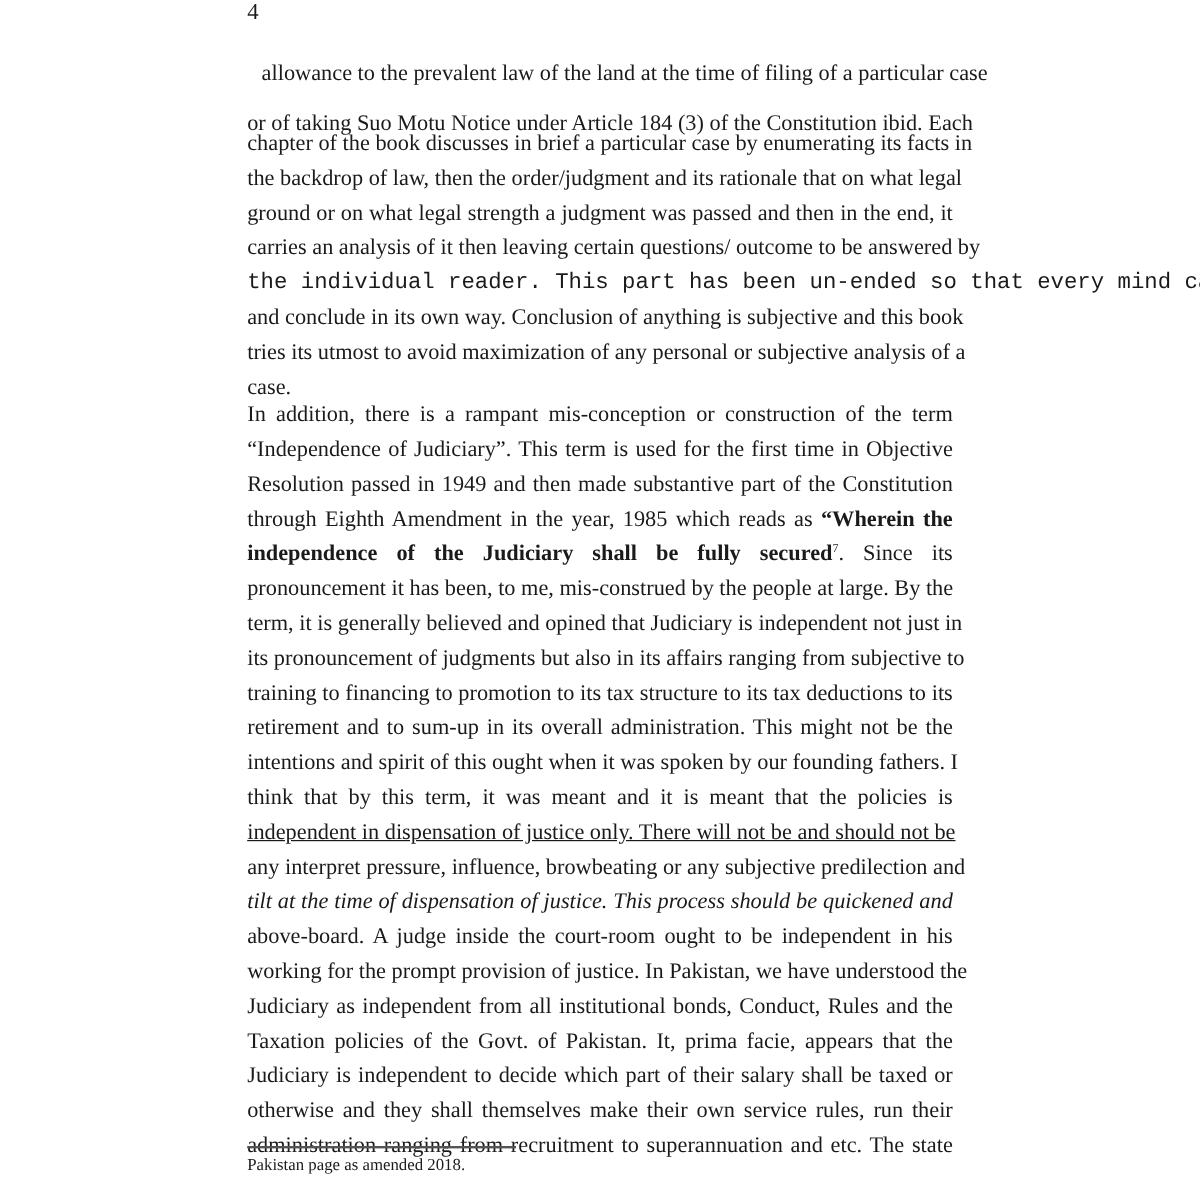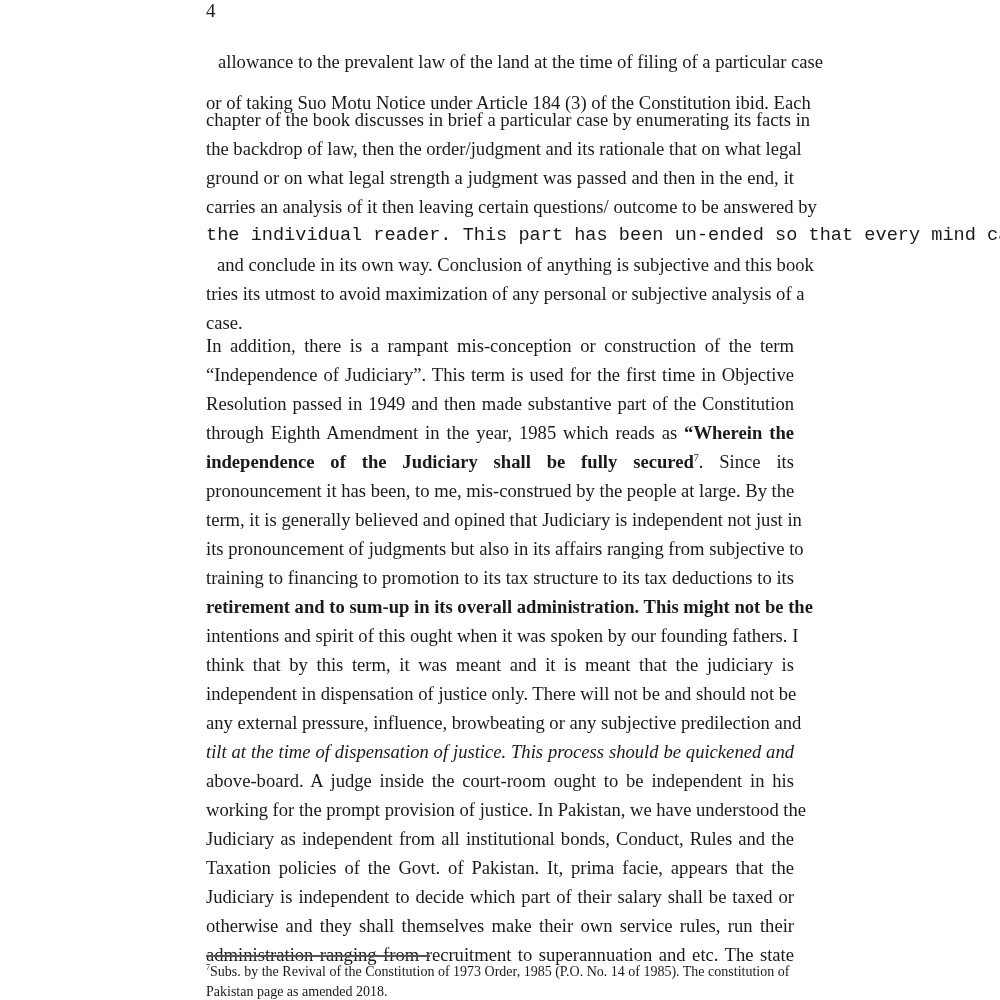--- a/index.html
+++ b/index.html
@@ -107,50 +107,49 @@
   </div>
 
   <div class="body-text" style="top:47px;">
     <div class="line" style="top:0px;margin-left:12px;">allowance to the prevalent law of the land at the time of filing of a particular case</div>
     <div class="line" style="top:29px;margin-top:12px;">or of taking Suo Motu Notice under Article 184 (3) of the Constitution ibid. Each</div>
     <div class="line" style="top:58px;">chapter of the book discusses in brief a particular case by enumerating its facts in</div>
     <div class="line" style="top:87px;">the backdrop of law, then the order/judgment and its rationale that on what legal</div>
     <div class="line" style="top:116px;">ground or on what legal strength a judgment was passed and then in the end, it</div>
     <div class="line" style="top:145px;">carries an analysis of it then leaving certain questions/ outcome to be answered by</div>
     <div class="line" style="top:174px;font-family:Liberation Mono, monospace;">the individual reader. This part has been un-ended so that every mind can interpret</div>
-    <div class="line" style="top:203px;margin-left:11px;">and conclude in its own way. Conclusion of anything is subjective and this book</div>
+    <div class="line" style="top:203px;">and conclude in its own way. Conclusion of anything is subjective and this book</div>
     <div class="line" style="top:232px;">tries its utmost to avoid maximization of any personal or subjective analysis of a</div>
     <div class="line last" style="top:261px;">case.</div>
   </div>
 
   <div class="body-text" style="top:331px;">
     <div class="line" style="top:0px;">In addition, there is a rampant mis-conception or construction of the term</div>
     <div class="line" style="top:29px;">“Independence of Judiciary”. This term is used for the first time in Objective</div>
     <div class="line" style="top:58px;">Resolution passed in 1949 and then made substantive part of the Constitution</div>
     <div class="line" style="top:87px;"><span>through Eighth Amendment in the year, 1985 which reads as </span><span class="bold">“Wherein the</span></div>
     <div class="line" style="top:116px;"><span class="bold">independence of the Judiciary shall be fully secured</span><sup class="fnref">7</sup><span>. Since its</span></div>
     <div class="line" style="top:145px;">pronouncement it has been, to me, mis-construed by the people at large. By the</div>
     <div class="line" style="top:174px;">term, it is generally believed and opined that Judiciary is independent not just in</div>
     <div class="line" style="top:203px;">its pronouncement of judgments but also in its affairs ranging from subjective to</div>
     <div class="line" style="top:232px;">training to financing to promotion to its tax structure to its tax deductions to its</div>
-    <div class="line" style="top:261px;font-weight:bold;">retirement and to sum-up in its overall administration. This might not be the</div>
+    <div class="line" style="top:261px;">retirement and to sum-up in its overall administration. This might not be the</div>
     <div class="line" style="top:290px;">intentions and spirit of this ought when it was spoken by our founding fathers. I</div>
-    <div class="line" style="top:319px;">think that by this term, it was meant and it is meant that the judiciary is</div>
-    <div class="line" style="top:348px;">independent in dispensation of justice only. There will not be and should not be</div>
-    <div class="line" style="top:377px;">any external pressure, influence, browbeating or any subjective predilection and</div>
+    <div class="line" style="top:319px;">think that by this term, it was meant and it is meant that the policies is</div>
+    <div class="line" style="top:348px;text-decoration:underline;">independent in dispensation of justice only. There will not be and should not be</div>
+    <div class="line" style="top:377px;">any interpret pressure, influence, browbeating or any subjective predilection and</div>
     <div class="line" style="top:406px;font-style:italic;">tilt at the time of dispensation of justice. This process should be quickened and</div>
     <div class="line" style="top:435px;">above-board. A judge inside the court-room ought to be independent in his</div>
     <div class="line" style="top:464px;">working for the prompt provision of justice. In Pakistan, we have understood the</div>
     <div class="line" style="top:493px;">Judiciary as independent from all institutional bonds, Conduct, Rules and the</div>
     <div class="line" style="top:522px;">Taxation policies of the Govt. of Pakistan. It, prima facie, appears that the</div>
     <div class="line" style="top:551px;">Judiciary is independent to decide which part of their salary shall be taxed or</div>
     <div class="line" style="top:580px;">otherwise and they shall themselves make their own service rules, run their</div>
     <div class="line" style="top:609px;">administration ranging from recruitment to superannuation and etc. The state</div>
   </div>
 
   <div class="footnote-rule"></div>
 
   <div class="footnote">
-    <span class="fline"><sup>7</sup><span>Subs. by the Revival of the Constitution of 1973 Order, 1985 (P.O. No. 14 of 1985). The constitution of</span></span>
     <span class="fline">Pakistan page as amended 2018.</span>
   </div>
 
 </div>
 
 </body></html>

